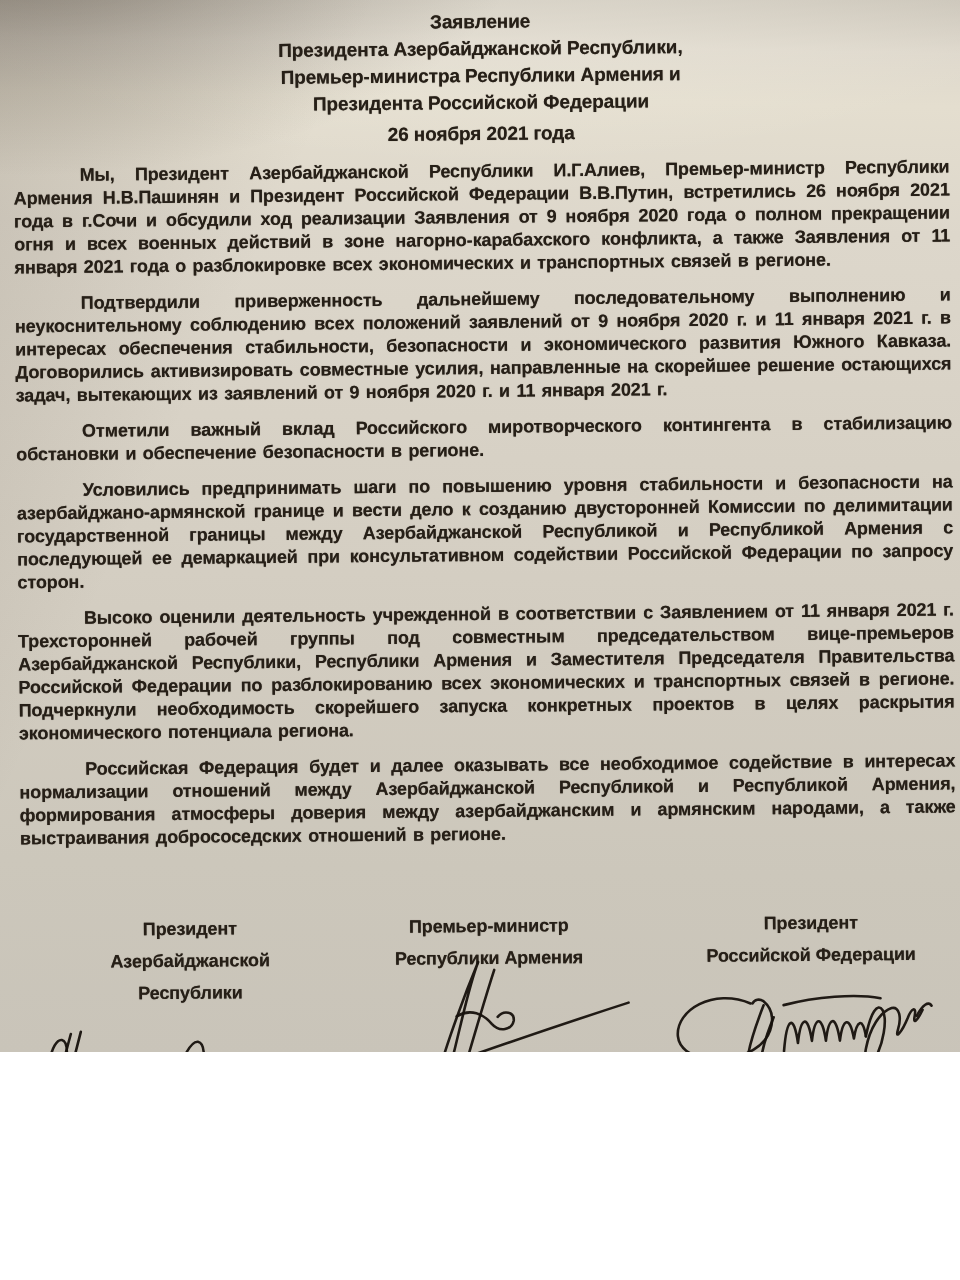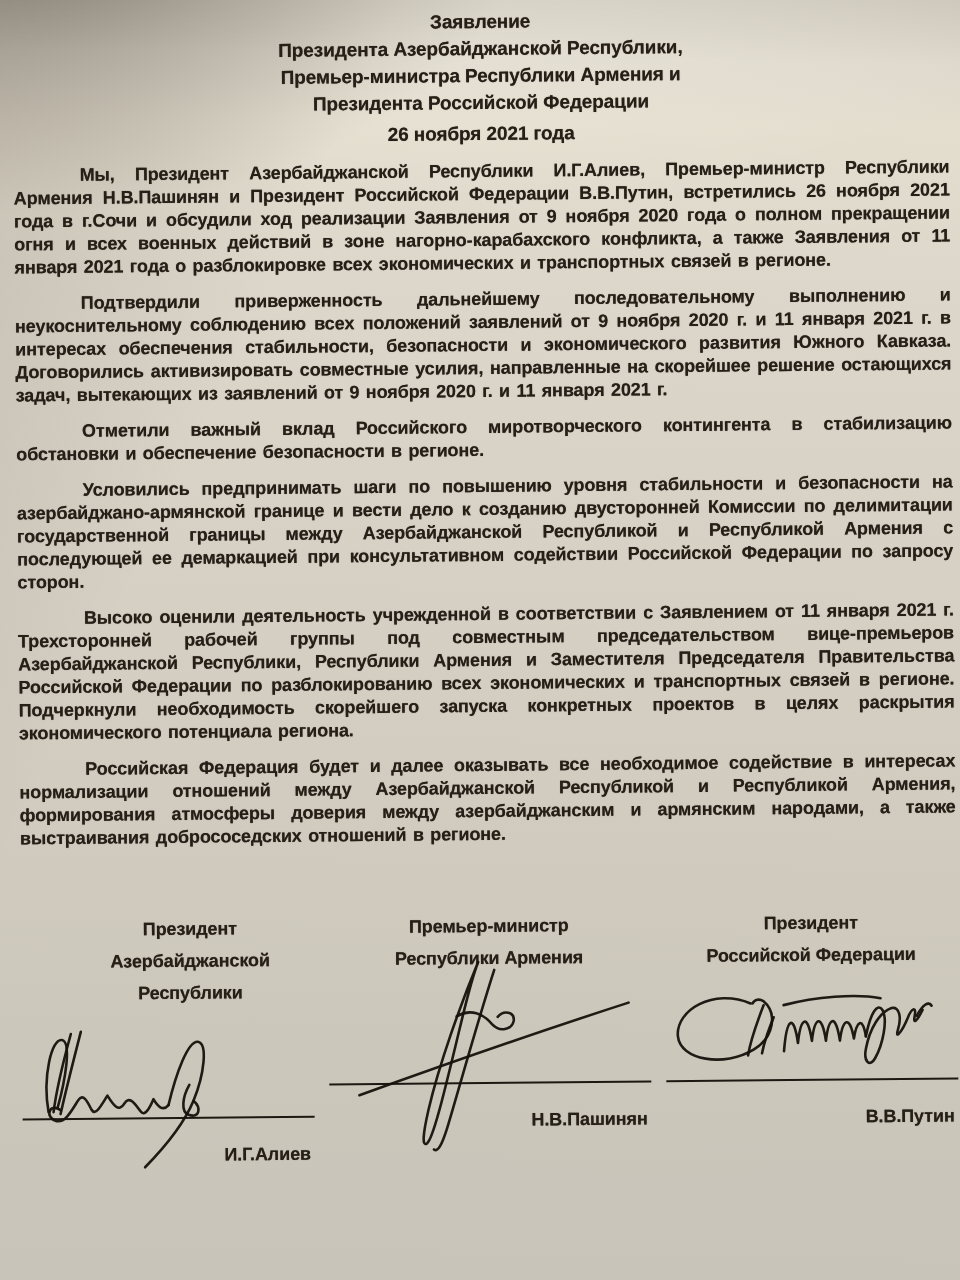--- a/index.html
+++ b/index.html
@@ -2,21 +2,21 @@
 <html><head>
 <meta charset="utf-8">
 <style>
   html,body{margin:0;padding:0;}
   body{
     width:960px;height:1280px;overflow:hidden;
     font-family:"Liberation Sans",sans-serif;
   }
   
   .photo{
-    position:relative;width:960px;height:1280px;overflow:hidden;
+    position:relative;width:960px;height:1052px;overflow:hidden;
     background:
       radial-gradient(95% 45% at 3% -8%, rgba(56,46,37,0.45) 0%, rgba(56,46,37,0.20) 28%, rgba(56,46,37,0) 55%),
       linear-gradient(115deg, rgba(80,70,58,0.18) 0%, rgba(80,70,58,0) 26%),
       radial-gradient(130% 55% at 52% -16%, rgba(255,252,242,0.50) 0%, rgba(255,252,242,0) 58%),
       linear-gradient(181deg, #c9c3b7 0%, #ded8cc 5%, #e4decf 10%, #ddd7cb 22%, #d8d2c6 40%, #d2ccc0 62%, #ccc7bb 82%, #c9c4b9 100%);
   }
   .sheet{
     position:absolute;left:12px;top:8px;width:936px;
     transform:rotate(-0.55deg);transform-origin:50% 0;
     color:#261f17;font-weight:bold;letter-spacing:-0.1px;

